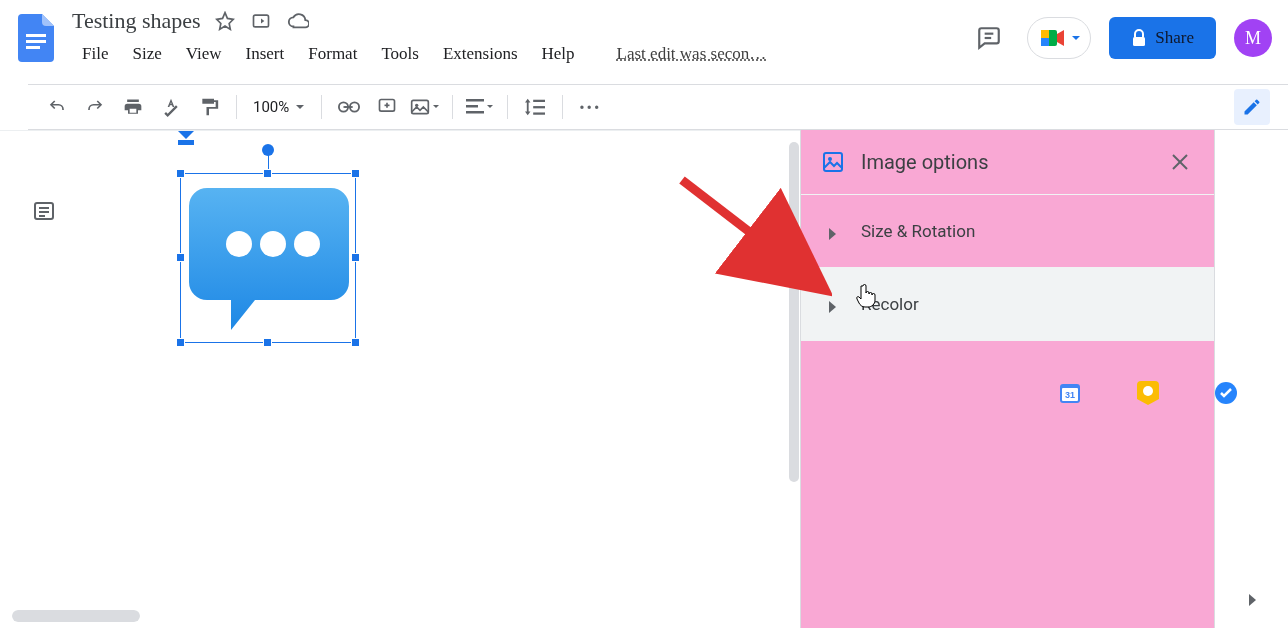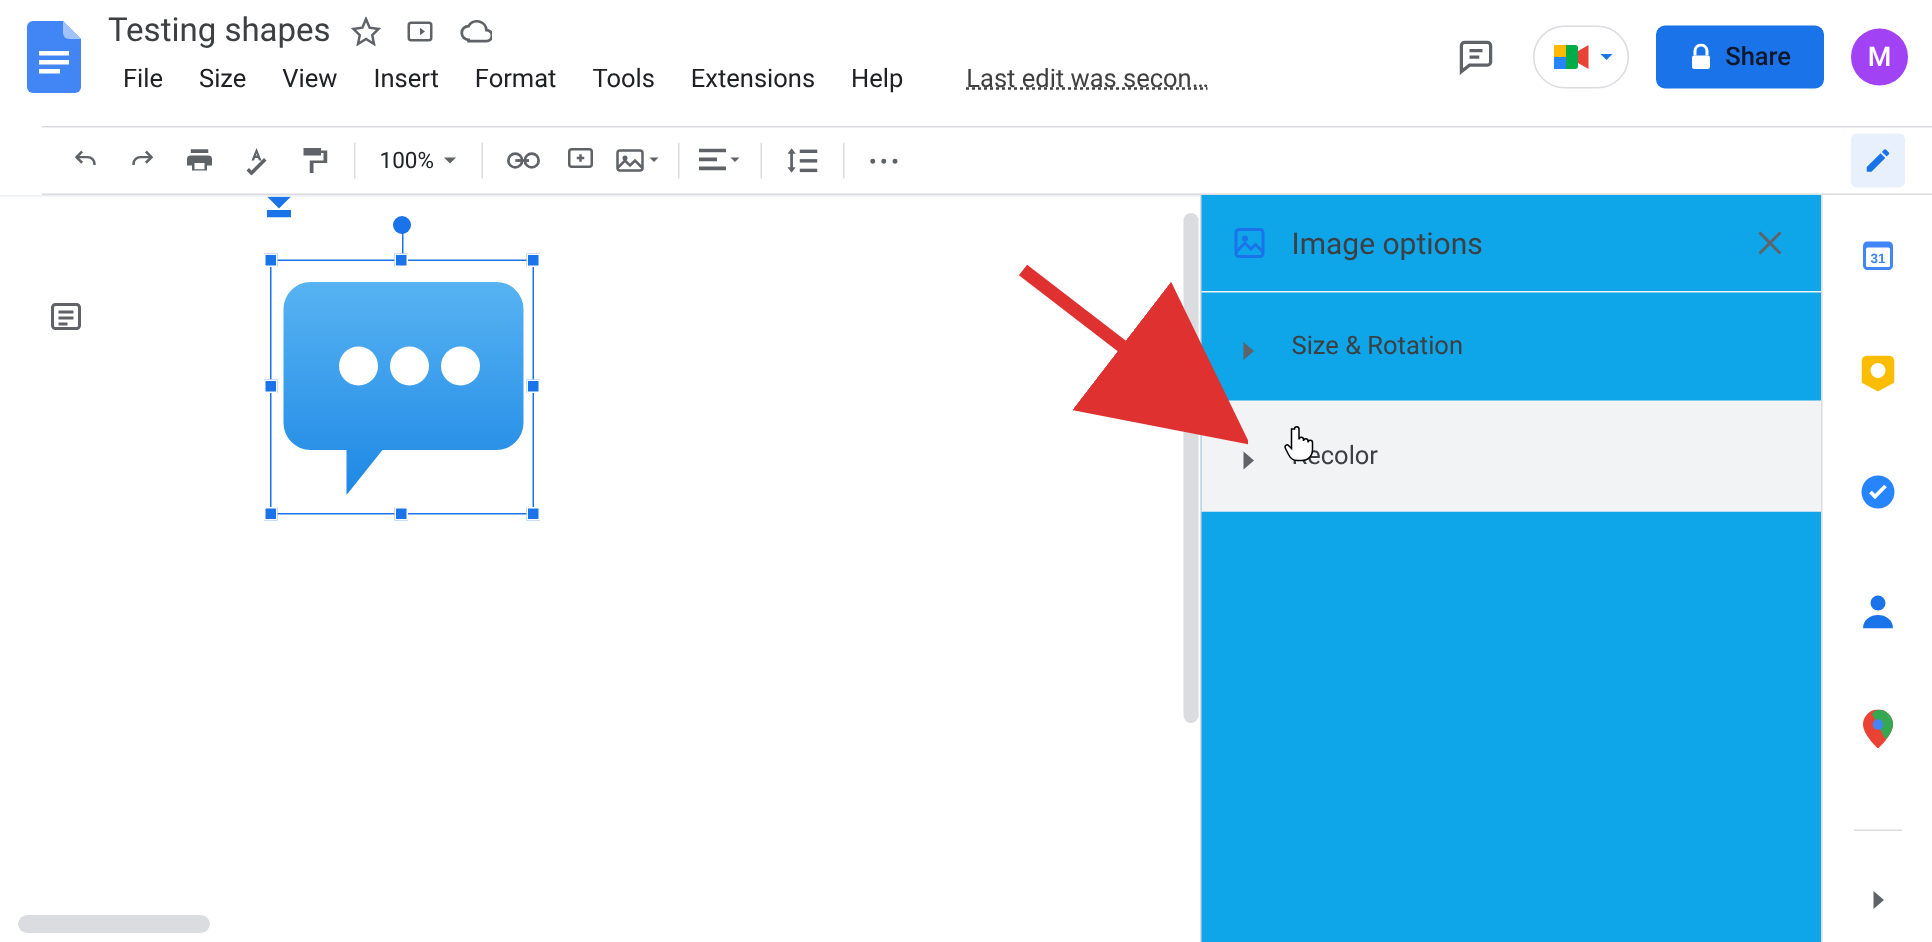--- a/index.html
+++ b/index.html
@@ -11,20 +11,21 @@
     overflow: hidden;
     position: relative;
   }
 
   
   .header {
     display: flex;
     align-items: flex-start;
     padding: 8px 16px 0 16px;
     height: 84px;
+    font-family: Liberation Serif, serif;
   }
   .app-icon {
     width: 40px; height: 52px;
     display:flex; align-items:center; justify-content:center;
     margin-right: 16px;
     margin-top: 4px;
   }
   .title-block { flex: 0 0 auto; }
   .title-row { display:flex; align-items:center; gap:14px; }
   .doc-title {
@@ -139,44 +140,45 @@
     background:#dadce0; border-radius:6px;
   }
   .scroll-v {
     position:absolute; right:4px; top:12px;
     width:10px; height:340px; background:#dadce0; border-radius:6px;
   }
 
   
   .panel {
     width:414px; border-left:1px solid #dadce0;
-    background:#0ea5e9; display:flex; flex-direction:column;
+    background:#f9a8d4; display:flex; flex-direction:column;
     position:relative;
   }
   .panel-header {
     display:flex; align-items:center; gap:16px;
     padding:18px 20px 18px 20px;
     border-bottom:1px solid #f1f3f4;
   }
   .panel-title { font-size:20px; color:#3c4043; font-weight:400; flex:1; }
   .panel-close { color:#5f6368; width:28px;height:28px;display:flex;align-items:center;justify-content:center; }
   .panel-section {
     display:flex; align-items:flex-end; gap:22px;
     padding:26px 24px; font-size:17px; color:#3c4043;
     border-bottom:1px solid #f1f3f4; cursor:pointer;
   }
   .panel-section.hover { background:#f1f3f4; }
   .chev { color:#5f6368; }
 
   
   .sidepanel {
     width:74px; border-left:1px solid #dadce0;
-    display:flex; flex-direction:column; align-items:center;
+    display:flex; flex-direction:row; align-items:center;
     padding-top:28px; gap:55px;
     position:relative;
+    justify-content:center;
   }
   .side-icon{
     width:24px;height:24px;display:flex;align-items:center;justify-content:center;
   }
   .side-sep{width:32px;height:1px;background:#dadce0;}
   .side-collapse{
     position:absolute; bottom:20px;
     color:#5f6368;
   }
 

